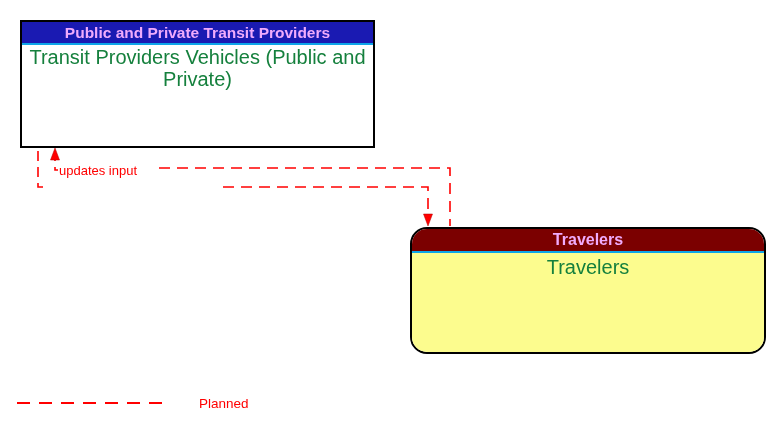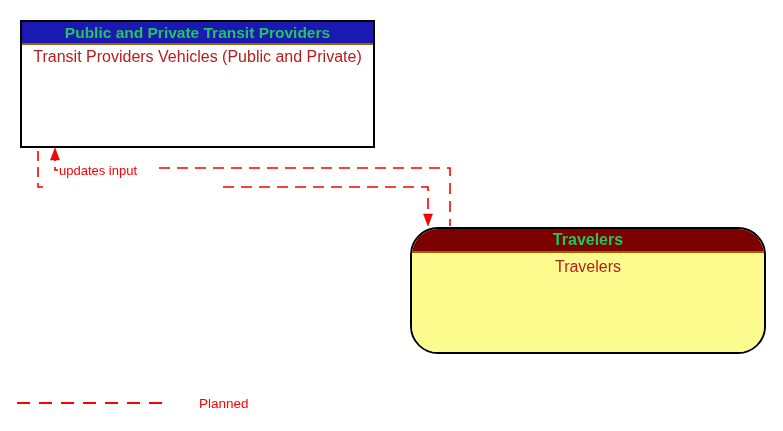--- a/index.html
+++ b/index.html
@@ -26,49 +26,49 @@
     left: 20px;
     top: 20px;
     width: 355px;
     height: 128px;
   }
   .box-travelers {
     left: 410px;
     top: 227px;
     width: 356px;
     height: 127px;
-    border-radius: 28px;
+    border-radius: 17px;
     overflow: hidden;
   }
   .entity-header {
     box-sizing: border-box;
     width: 100%;
     text-align: center;
-    color: #22c55e;
+    color: #f0abfc;
     font-weight: bold;
-    border-bottom: 2px solid #a16207;
+    border-bottom: 2px solid #0ea5e9;
   }
   .box-transit .entity-header {
     height: 23px;
     line-height: 21px;
     font-size: 15.5px;
     background: #1a1ab2;
   }
   .box-travelers .entity-header {
     height: 24px;
     line-height: 22px;
     font-size: 16px;
     background: #7b0000;
   }
   .entity-body {
     box-sizing: border-box;
     width: 100%;
     text-align: center;
-    color: #b91c1c;
-    font-size: 16px;
+    color: #15803d;
+    font-size: 20px;
     line-height: 22px;
     padding: 1px 3px 0 3px;
   }
   .box-travelers .entity-body {
     background: #fcfc8e;
     height: 101px;
     padding-top: 3px;
   }
   
   .lines-layer {

